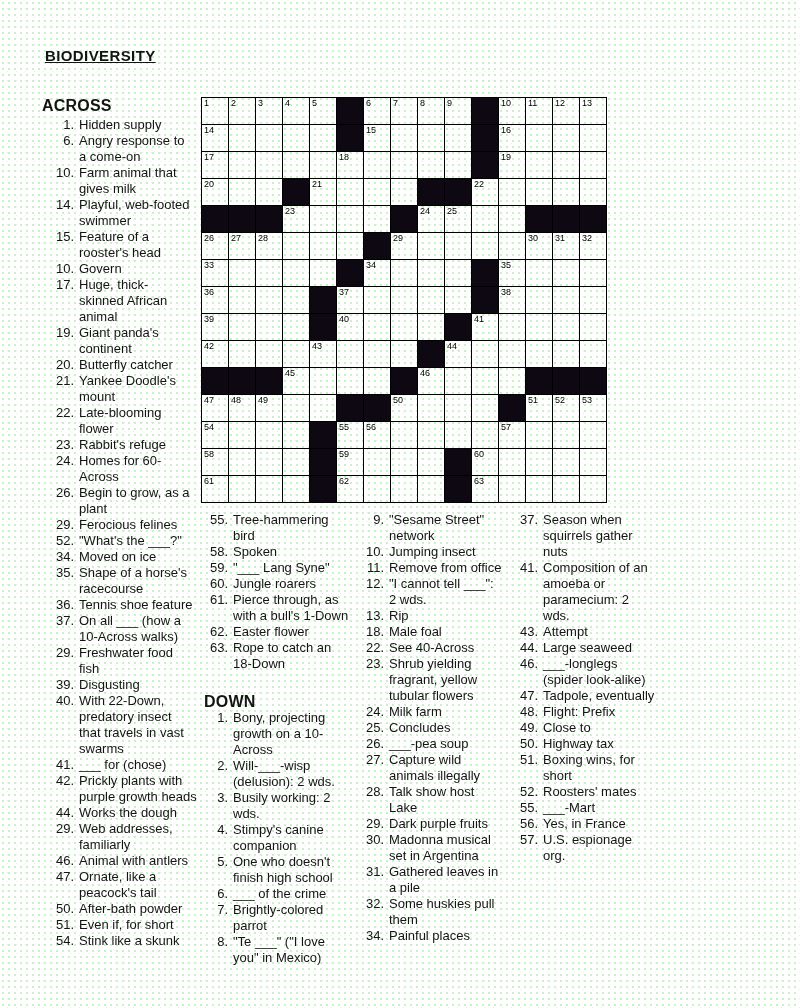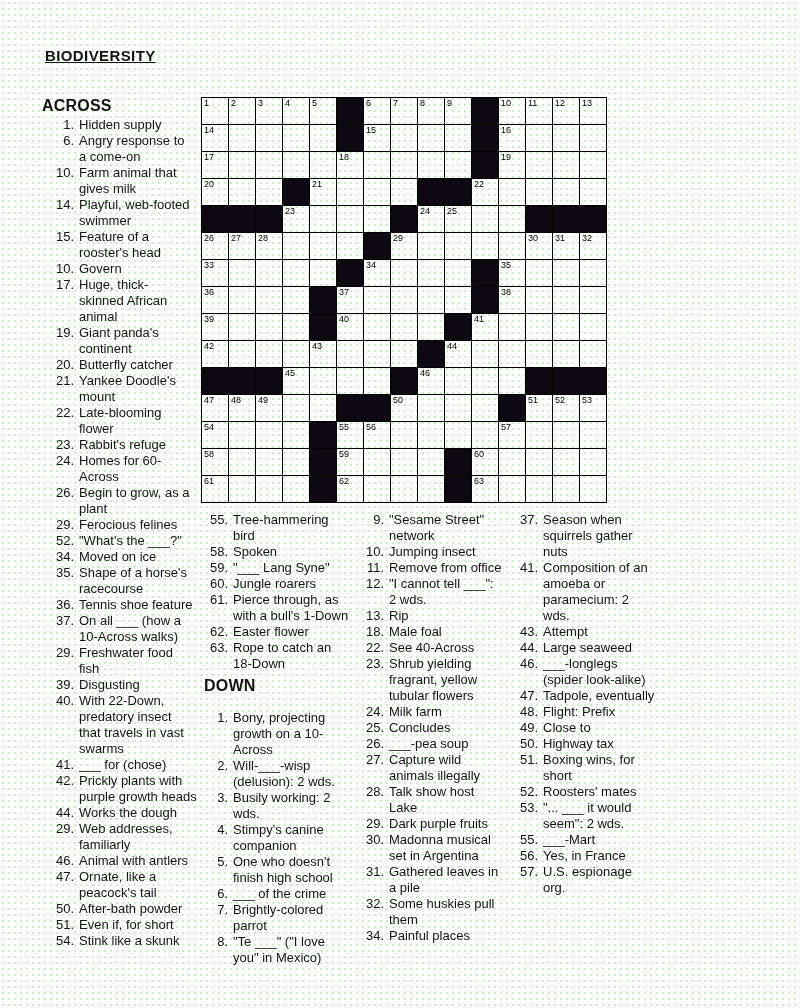--- a/index.html
+++ b/index.html
@@ -25,21 +25,21 @@
   }
   .title{
     position:absolute;left:45px;top:47px;
     font-size:15px;font-weight:bold;letter-spacing:.4px;text-decoration:underline;
   }
   .section-header{
     position:absolute;
     font-size:16px;font-weight:bold;letter-spacing:.2px;
   }
   #across-header{left:42px;top:97px;}
-  #down-header{left:204px;top:677px;}
+  #down-header{left:204px;top:693px;}
   .grid{
     position:absolute;left:201px;top:97px;
     display:grid;
     grid-template-columns:repeat(15,27px);
     grid-auto-rows:27px;
     border-top:1px solid var(--grid-line);
     border-left:1px solid var(--grid-line);
     width:405px;
   }
   .cell{
@@ -787,25 +787,20 @@
       <div class="clue">
         <div class="clue-num">51.</div>
         <div class="clue-text">Boxing wins, for
 short</div>
       </div>
       <div class="clue">
         <div class="clue-num">52.</div>
         <div class="clue-text">Roosters' mates</div>
       </div>
       <div class="clue">
-        <div class="clue-num">53.</div>
-        <div class="clue-text">"... ___ it would
-seem": 2 wds.</div>
-      </div>
-      <div class="clue">
         <div class="clue-num">55.</div>
         <div class="clue-text">___-Mart</div>
       </div>
       <div class="clue">
         <div class="clue-num">56.</div>
         <div class="clue-text">Yes, in France</div>
       </div>
       <div class="clue">
         <div class="clue-num">57.</div>
         <div class="clue-text">U.S. espionage

